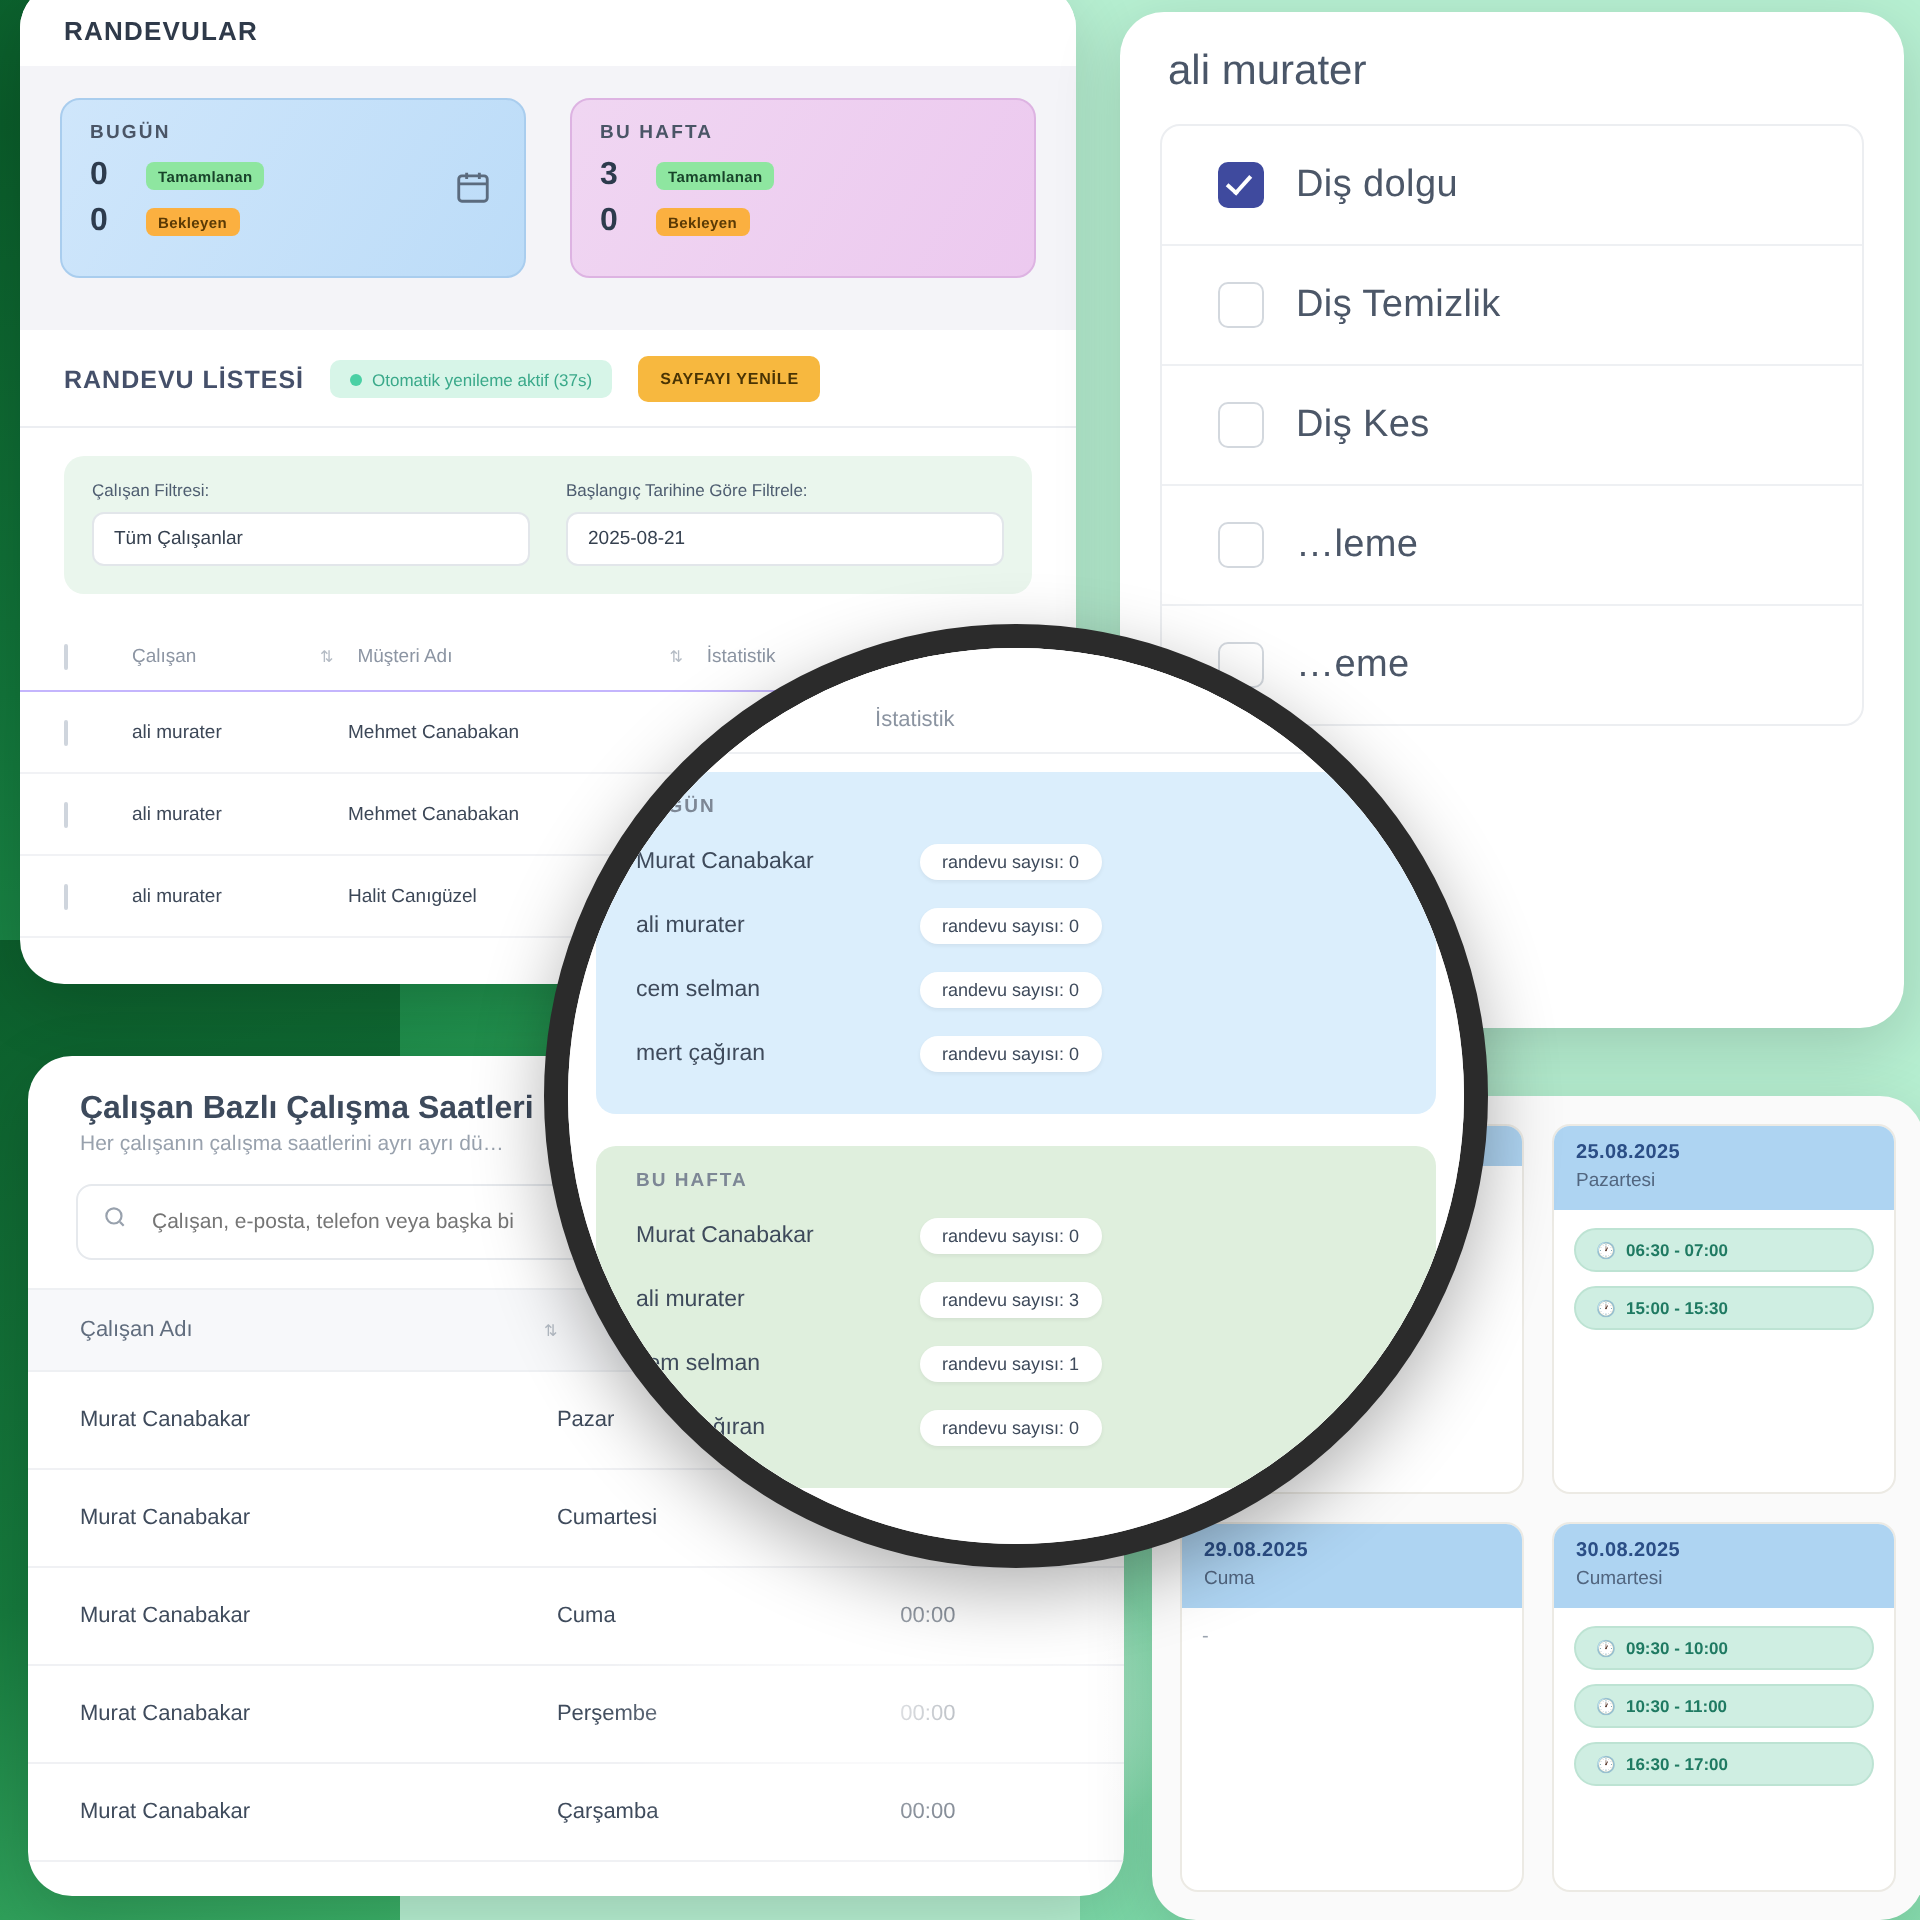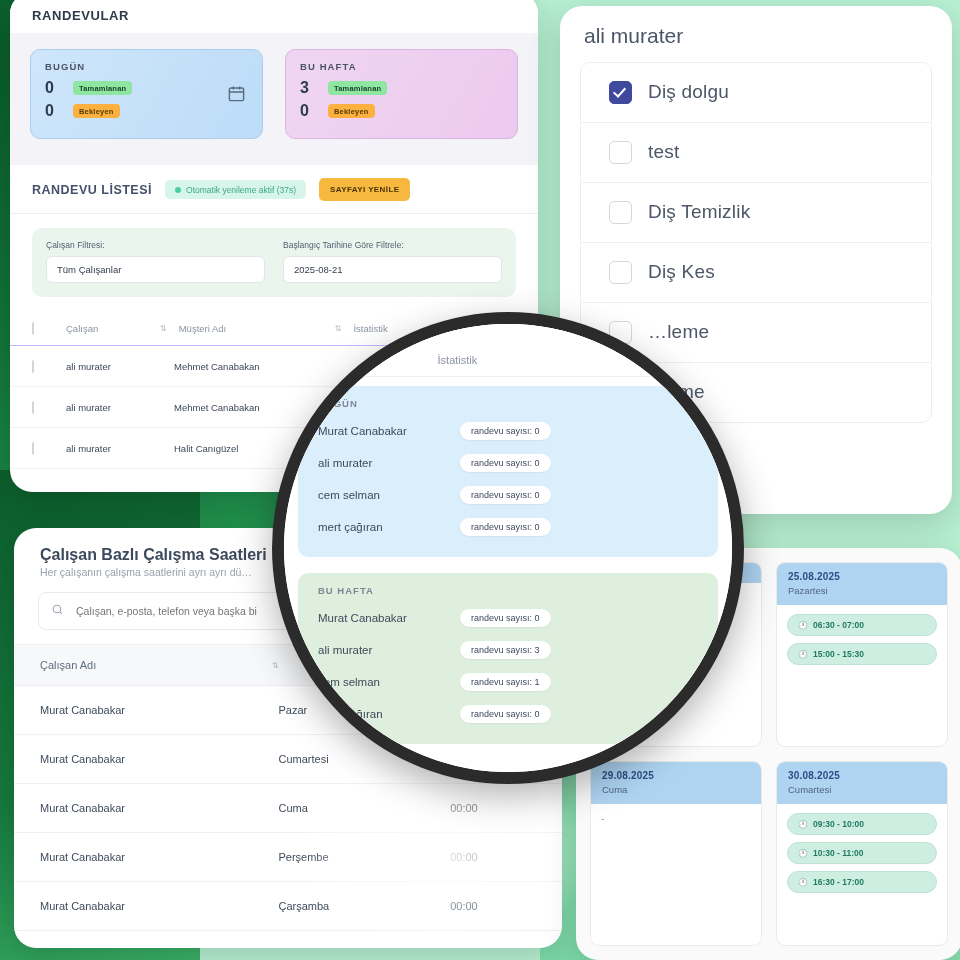--- a/index.html
+++ b/index.html
@@ -69,21 +69,21 @@
   .cb{width:11px;height:11px;border:1px solid #cfd5dd;border-radius:3px;background:#fff;flex:0 0 auto;}
   .c-chk{width:34px;}
   .c-emp{width:108px;}
   .c-cus{width:170px;}
   .sorter{font-size:8px;color:#b4bbc4;margin-left:-14px;margin-right:12px;}
 
   
   #panel-services{left:560px;top:6px;width:392px;height:508px;}
   #svc-title{padding:18px 24px 14px 24px;font-size:21px;color:#4a5668;}
   #svc-list{margin:0 20px;border:1px solid #eceef1;border-radius:10px;overflow:hidden;}
-  .svc-item{display:flex;gap:16px;padding:18px 0 18px 28px;
+  .svc-item{display:flex;align-items:center;gap:16px;padding:18px 0 18px 28px;
             border-bottom:1px solid #eef0f3;}
   .svc-item:last-child{border-bottom:none;}
   .svc-box{width:21px;height:21px;border-radius:5px;border:1.6px solid #d3d8de;background:#fff;
            flex:0 0 auto;position:relative;}
   .svc-box.on{background:#3f4a9e;border-color:#3f4a9e;}
   .svc-box.on::after{content:"";position:absolute;left:6px;top:3px;width:5px;height:10px;
            border:solid #fff;border-width:0 2.2px 2.2px 0;transform:rotate(42deg);}
   .svc-label{font-size:19px;color:#4c5768;letter-spacing:.2px;}
 
   
@@ -237,24 +237,20 @@
 
 <div class="card" id="panel-services">
   <div id="svc-title">ali murater</div>
   <div id="svc-list">
     <div class="svc-item">
       <span class="svc-box on"></span>
       <span class="svc-label">Diş dolgu</span>
     </div>
     <div class="svc-item">
       <span class="svc-box"></span>
-      <span class="svc-label">test</span>
-    </div>
-    <div class="svc-item">
-      <span class="svc-box"></span>
       <span class="svc-label">Diş Temizlik</span>
     </div>
     <div class="svc-item">
       <span class="svc-box"></span>
       <span class="svc-label">Diş Kes</span>
     </div>
     <div class="svc-item">
       <span class="svc-box"></span>
       <span class="svc-label">…leme</span>
     </div>

